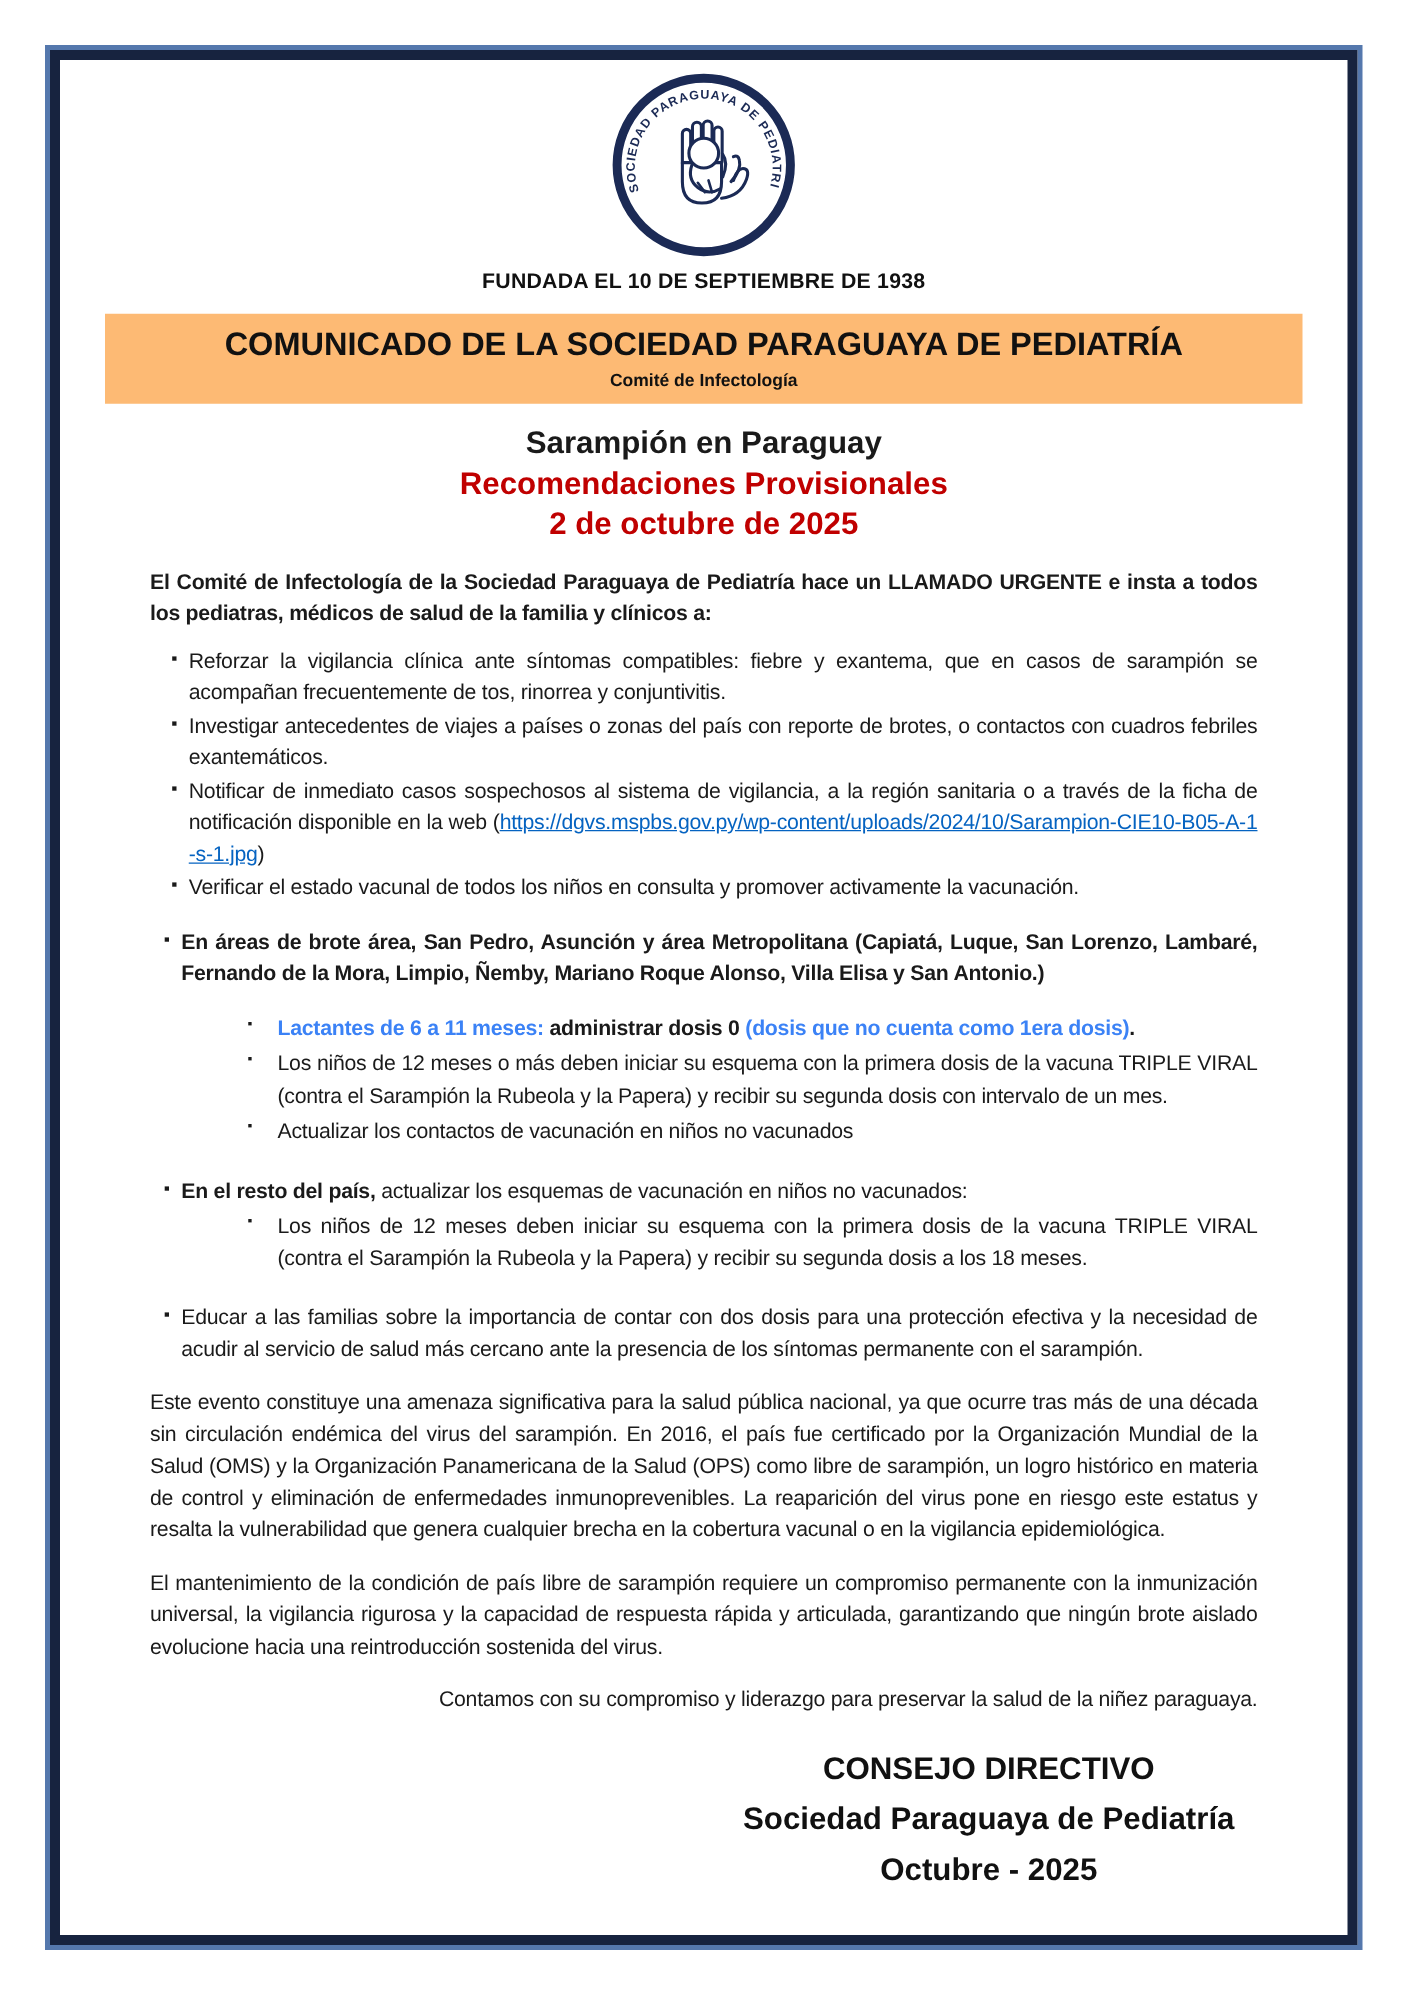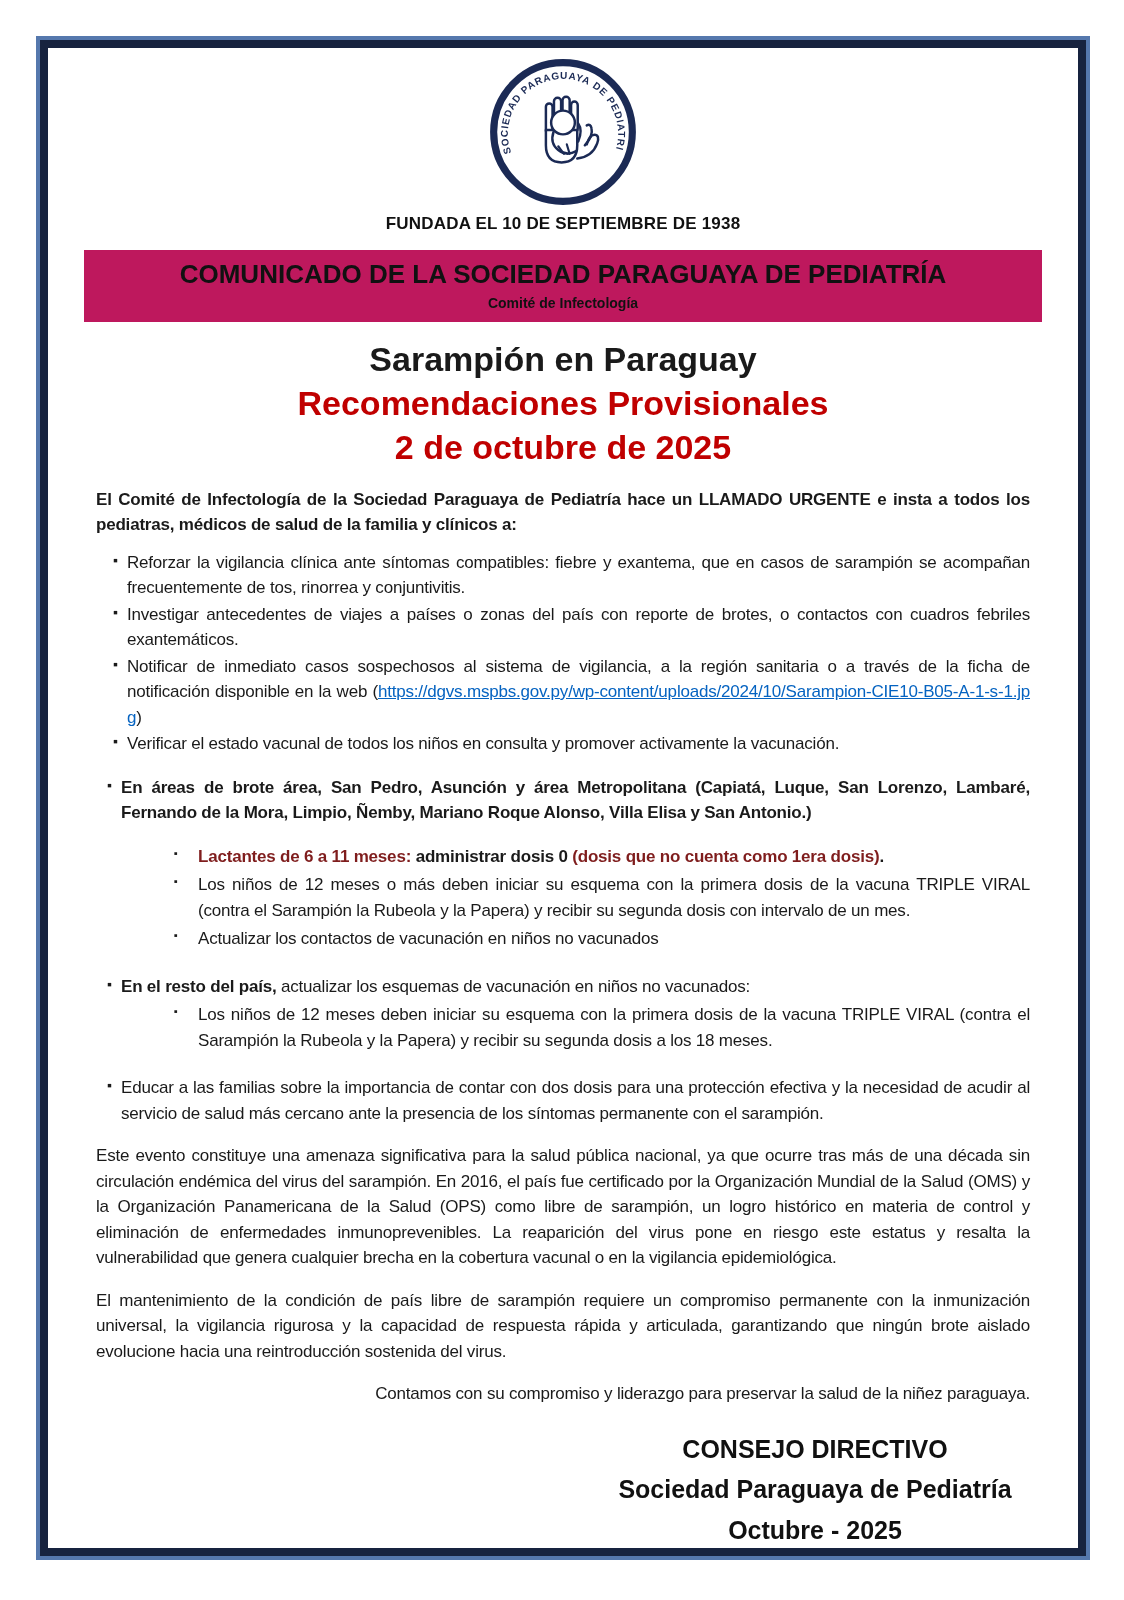--- a/index.html
+++ b/index.html
@@ -15,47 +15,47 @@
   .frame-inner{
     position:absolute;inset:0;border:8px solid #17233F;box-sizing:border-box;
     width:100%;height:100%;overflow:hidden;
   }
   .logo-wrap{text-align:center;margin-top:8px;}
   .founded{
     text-align:center;font-weight:bold;font-size:17px;margin-top:2px;
     letter-spacing:.2px;color:#111;
   }
   .banner{
-    margin:16px 36px 0;background:#be185d;text-align:center;padding:9px 0 11px;
+    margin:16px 36px 0;background:#fdba74;text-align:center;padding:9px 0 11px;
   }
   .banner-title{font-size:26px;font-weight:bold;color:#111;}
   .banner-sub{font-size:14px;font-weight:bold;margin-top:5px;color:#111;}
-  .titles{text-align:center;margin-top:15px;font-weight:bold;font-size:34px;line-height:1.3;}
+  .titles{text-align:center;margin-top:15px;font-weight:bold;font-size:25px;line-height:1.3;}
   .red{color:#C00000;}
   .body{
-    padding:0 48px;font-size:17px;line-height:1.5;text-align:justify;
+    padding:0 72px;font-size:17px;line-height:1.5;text-align:justify;
     letter-spacing:-.2px;
   }
   .intro{font-weight:bold;margin-top:17px;}
   ul{margin:0;padding:0;}
   li{list-style:none;position:relative;text-align:justify;}
   .lvl1{margin-left:18px;}
   .lvl1 > li{padding-left:13px;margin-top:1px;}
   .lvl1 > li::before{content:"▪";position:absolute;left:-1px;top:0;font-size:14px;}
   .sec{margin-left:12px;}
   .sec > li{padding-left:13px;}
   .sec > li::before{content:"▪";position:absolute;left:-1px;top:0;font-size:14px;}
   .lvl2{margin-left:68px;}
   .lvl2 > li{padding-left:34px;margin-top:3px;}
   .lvl2 > li::before{content:"▪";position:absolute;left:10px;top:1px;font-size:11px;}
   .mt12{margin-top:12px;} .mt18{margin-top:18px;} .mt22{margin-top:22px;}
   .para{margin-top:17px;}
   a.doclink{color:#0563C1;text-decoration:underline;word-break:break-all;}
   .bold{font-weight:bold;}
-  .redbold{color:#7f1d1d;font-weight:bold;}
+  .redbold{color:#3b82f6;font-weight:bold;}
   .signature{
     width:410px;margin:22px 10px 0 auto;text-align:center;font-weight:bold;
     font-size:25px;line-height:1.62;letter-spacing:0;color:#111;
   }
 </style>
 </head>
 <body>
 
 <div class="page">
   <div class="frame">

